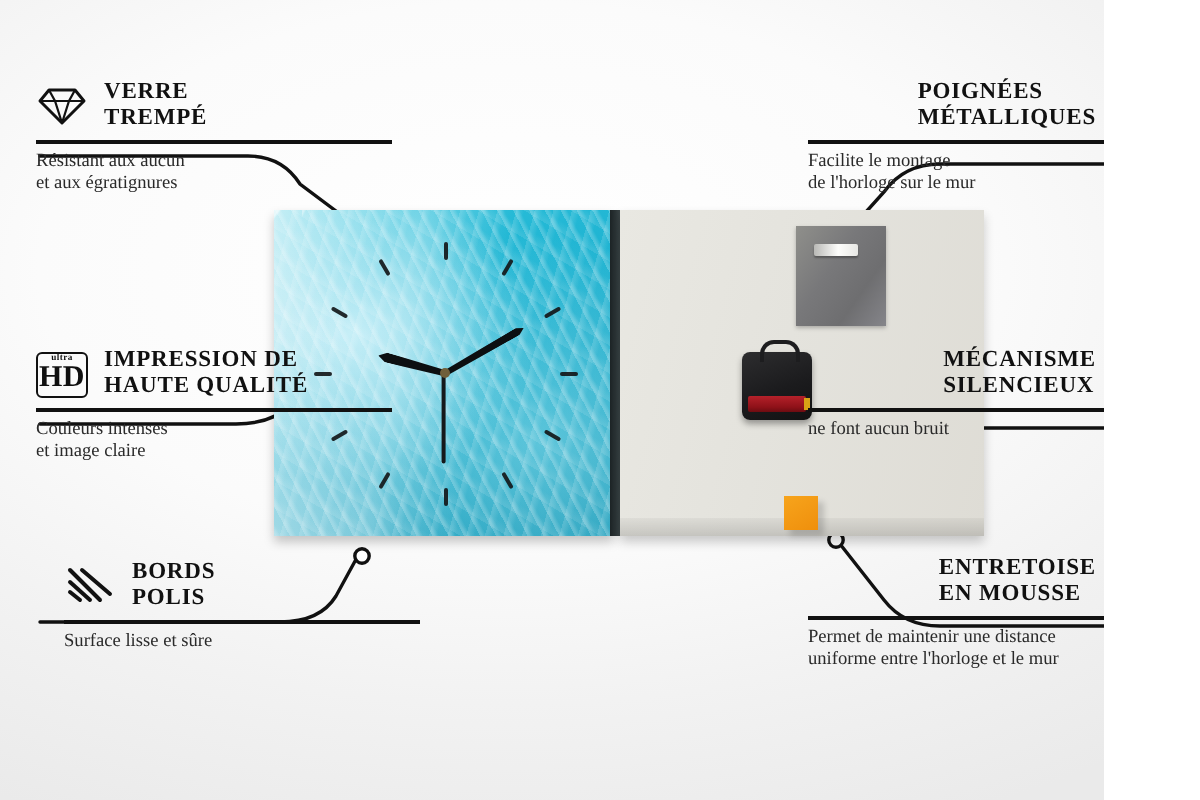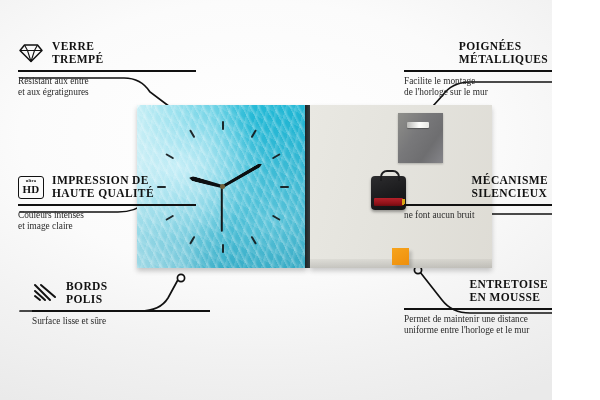--- a/index.html
+++ b/index.html
@@ -110,21 +110,21 @@
     font-weight:bold;font-size:11.5px;line-height:12.6px;letter-spacing:.4px;
     color:#111;text-transform:uppercase;
   }
   .frule{height:1.6px;background:#111;margin:4px 0 4px;}
   .fsub{font-size:9.3px;line-height:11px;color:#2a2a2a;}
 
   svg{display:block;overflow:visible;}
   .hd-box{width:24px;height:21px;border:1.5px solid #111;border-radius:3px;
           display:flex;flex-direction:column;align-items:center;justify-content:center;line-height:1;}
   .hd-top{font-size:4.6px;font-weight:bold;letter-spacing:.2px;}
-  .hd-bot{font-size:11px;font-weight:bold;letter-spacing:.3px;margin-top:.5px;}
+  .hd-bot{font-size:15px;font-weight:bold;letter-spacing:.3px;margin-top:.5px;}
 
   .connectors{position:absolute;left:0;top:0;width:600px;height:400px;pointer-events:none;}
 </style>
 </head>
 <body>
 
 <div class="stage">
 
   <svg class="connectors" viewBox="0 0 600 400">
     <g fill="none" stroke="#111111" stroke-width="1.7" stroke-linecap="round">
@@ -196,21 +196,21 @@
           <path d="M1 7.5 H23 M5.5 2 L8.5 7.5 L12 18.5 M18.5 2 L15.5 7.5 L12 18.5 M8.5 7.5 H15.5" fill="none" stroke="#111" stroke-width="1.1"></path>
         </svg>
       </span>
       <span>
         <div class="ftitle">VERRE</div>
         <div class="ftitle">TREMPÉ</div>
       </span>
     </div>
     <div class="frule"></div>
     <div class="fsub">
-      <div>Résistant aux entre</div>
+      <div>Résistant aux aucun</div>
       <div>et aux égratignures</div>
     </div>
   </div>
 
   <div class="feat left" style="left:18px;top:174px;">
     <div class="fhead">
       <span class="ficon">
         <span class="hd-box">
           <span class="hd-top">ultra</span>
           <span class="hd-bot">HD</span>

